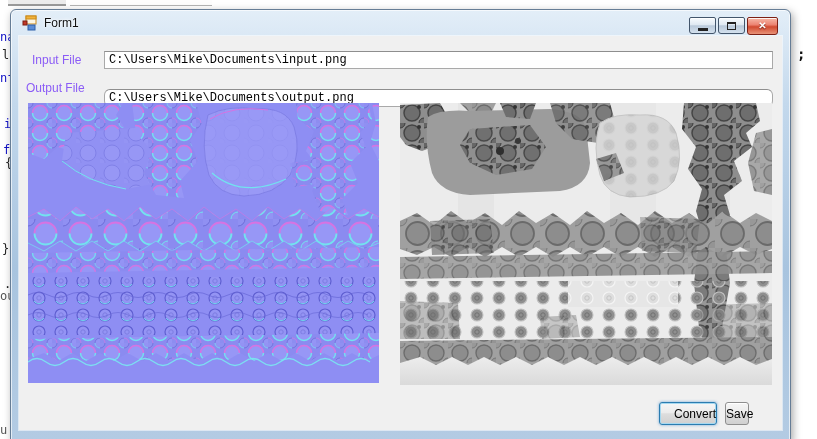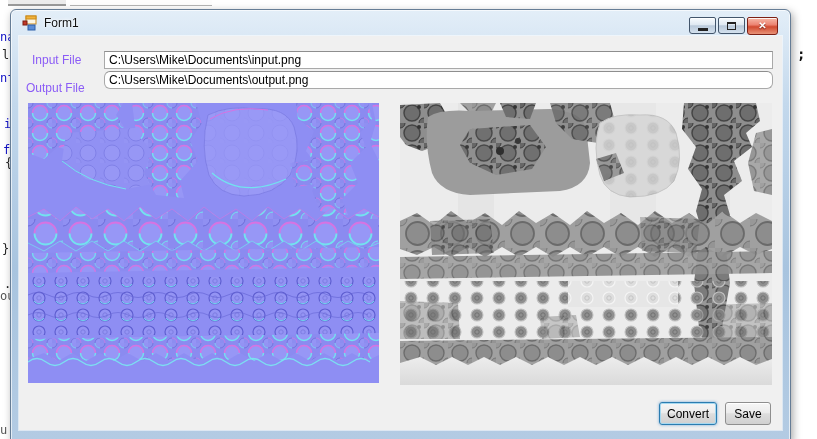--- a/index.html
+++ b/index.html
@@ -53,35 +53,35 @@
   .client{
     position:absolute;left:8px;top:26px;width:763px;height:394px;
     background:#f0f0f0;box-shadow:0 0 0 1px rgba(255,255,255,.55);
   }
   .lbl{position:absolute;font-size:12px;color:#8b5cf6;}
   .lbl1{left:13px;top:17px;}
   .lbl2{left:7px;top:45px;text-align:center;}
   .tb{
     position:absolute;box-sizing:border-box;left:85px;width:669px;height:18px;
     border:1px solid #a9a9a9;border-top-color:#8e8e8e;background:#fff;
-    font-family:Liberation Sans, sans-serif;font-size:12px;color:#000;padding:1px 4px;
-  }
-  .tb1{top:15px;} .tb2{top:35px;border-radius:6px;}
+    font-family:Liberation Mono, monospace;font-size:12px;color:#000;padding:1px 4px;
+  }
+  .tb1{top:15px;} .tb2{top:53px;border-radius:6px;}
   .pic{position:absolute;display:block;}
   .pic-left{left:9px;top:67px;width:351px;height:280px;}
   .pic-right{left:381px;top:67px;width:372px;height:282px;}
   .btn{
     position:absolute;top:366px;height:23px;box-sizing:border-box;
     font-family:"Liberation Sans",sans-serif;font-size:12px;color:#000;text-align:center;
     border-radius:3px;border:1px solid #8e8e8e;
     background:linear-gradient(180deg,#f6f6f6 0%,#ececec 45%,#dddddd 52%,#d0d0d0 100%);
     box-shadow:inset 0 1px 0 #fff;padding:0;
   }
-  .btn-convert{left:640px;width:58px;border-color:#2b7cb0;box-shadow:inset 0 0 0 1px #a5d8f0,0 0 3px rgba(80,150,210,.8);}
-  .btn-save{left:706px;width:46px;}
+  .btn-convert{left:640px;width:58px;border-color:#2b7cb0;box-shadow:inset 0 0 0 1px #a5d8f0,0 0 3px rgba(80,150,210,.8);text-align:right;}
+  .btn-save{left:706px;width:24px;}
 </style>
 </head>
 <body>
 
 <div class="bgbar1"></div>
 <div class="bgbar2"></div>
 <span class="frag fg0">na</span>
 <span class="frag fg1">l</span>
 <span class="frag fg2">nf</span>
 <span class="frag fg3">i</span>

